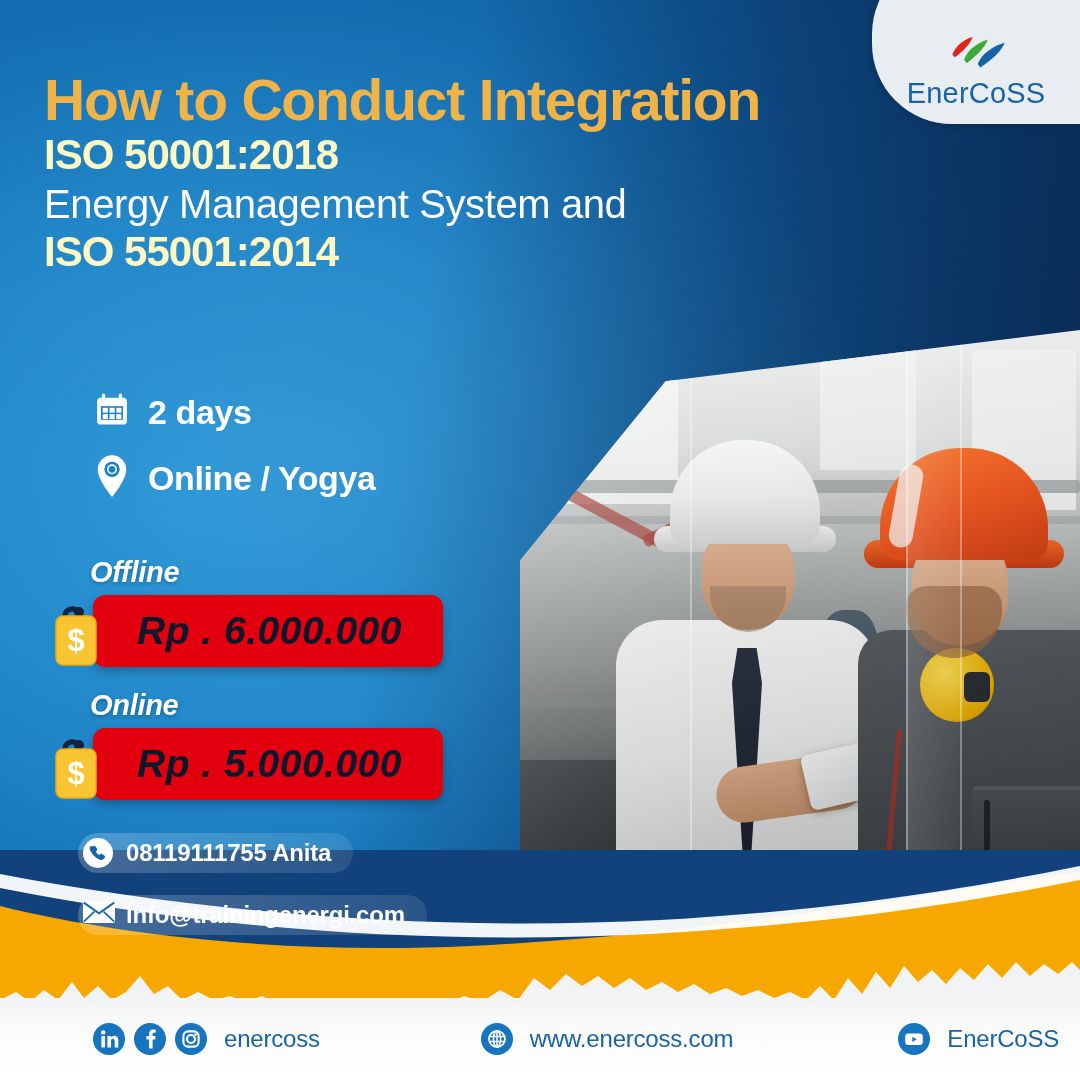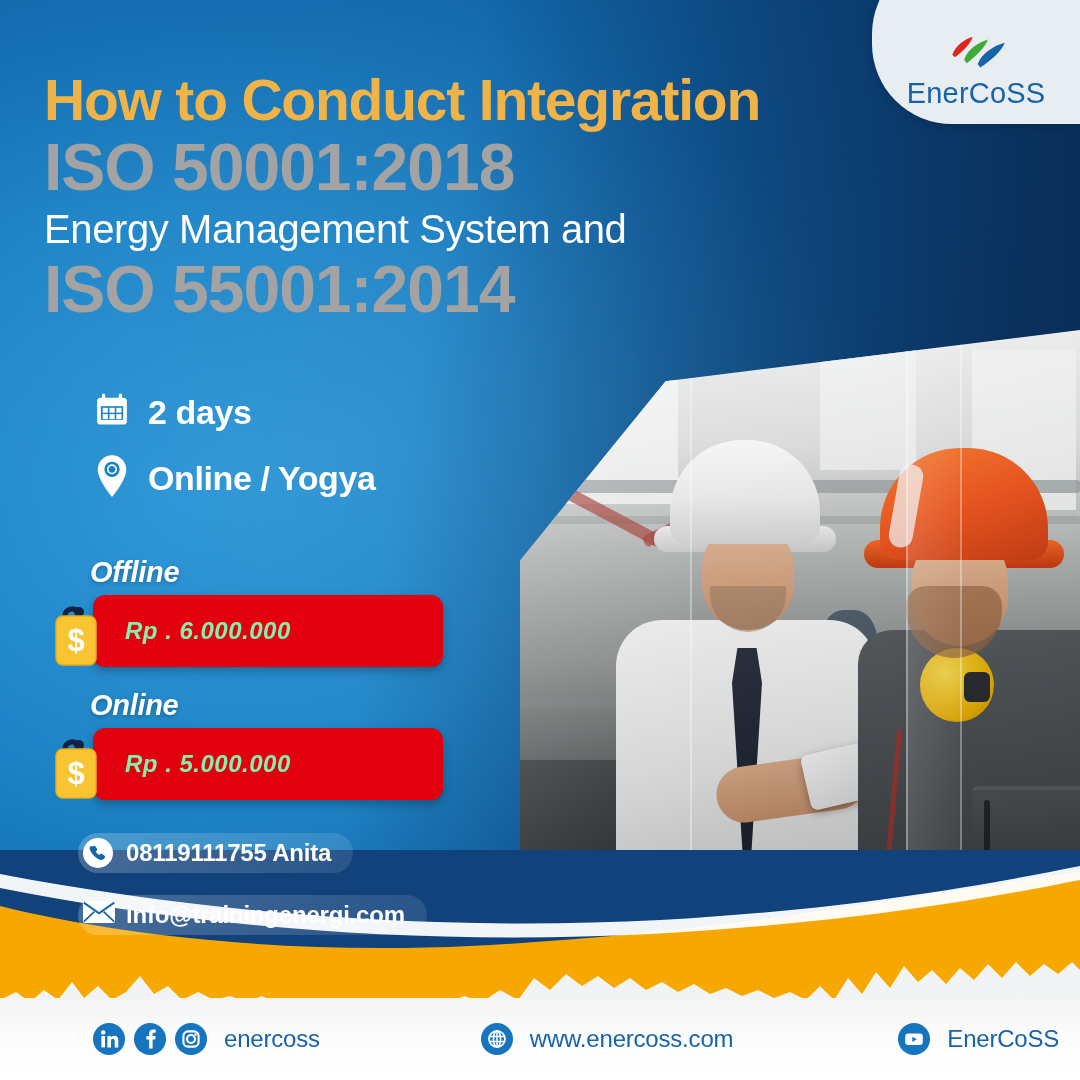--- a/index.html
+++ b/index.html
@@ -45,21 +45,21 @@
     font-family:"Liberation Sans",sans-serif;margin-top:2px;
   }
 
   
   .headline{position:absolute;left:44px;top:72px;width:850px;}
   .h-gold{
     color:#f0b347;font-size:57px;font-weight:bold;line-height:1.0;
     letter-spacing:-1.2px;margin:0 0 4px 0;white-space:nowrap;
   }
   .h-iso{
-    color:#a3a3a3;font-size:66px;font-weight:bold;line-height:1.06;
+    color:#fef9c3;font-size:42px;font-weight:bold;line-height:1.06;
     letter-spacing:-1px;margin:4px 0 2px 0;
   }
   .h-sub{
     color:#ffffff;font-size:40px;font-weight:400;line-height:1.1;
     letter-spacing:-.4px;margin:4px 0 2px 0;
   }
 
   
   .meta{position:absolute;left:92px;top:388px;}
   .meta-row{display:flex;align-items:flex-end;margin-bottom:22px;}
@@ -74,22 +74,22 @@
     text-shadow:0 2px 4px rgba(0,0,0,.25);
   }
   .price-row{position:relative;height:72px;margin-bottom:22px;}
   .price-bar{
     position:absolute;left:5px;top:0;width:350px;height:72px;
     background:#e2000f;border-radius:12px;
     box-shadow:0 4px 10px rgba(0,0,0,.28);
     display:flex;align-items:center;
   }
   .price-text{
-    color:#86efac;font-size:24px;font-weight:bold;font-style:italic;
-    letter-spacing:.5px;margin-left:32px;white-space:nowrap;
+    color:#0f172a;font-size:39px;font-weight:bold;font-style:italic;
+    letter-spacing:.5px;margin-left:44px;white-space:nowrap;
   }
   .tag-ic{position:absolute;left:-38px;top:4px;width:74px;height:74px;}
 
   
   .contacts{position:absolute;left:78px;top:833px;z-index:6;}
   .pill{
     display:flex;align-items:center;
     height:40px;border-radius:20px;
     background:linear-gradient(90deg, rgba(255,255,255,.22), rgba(255,255,255,.10));
     padding:0 22px 0 4px;margin-bottom:22px;width:max-content;

